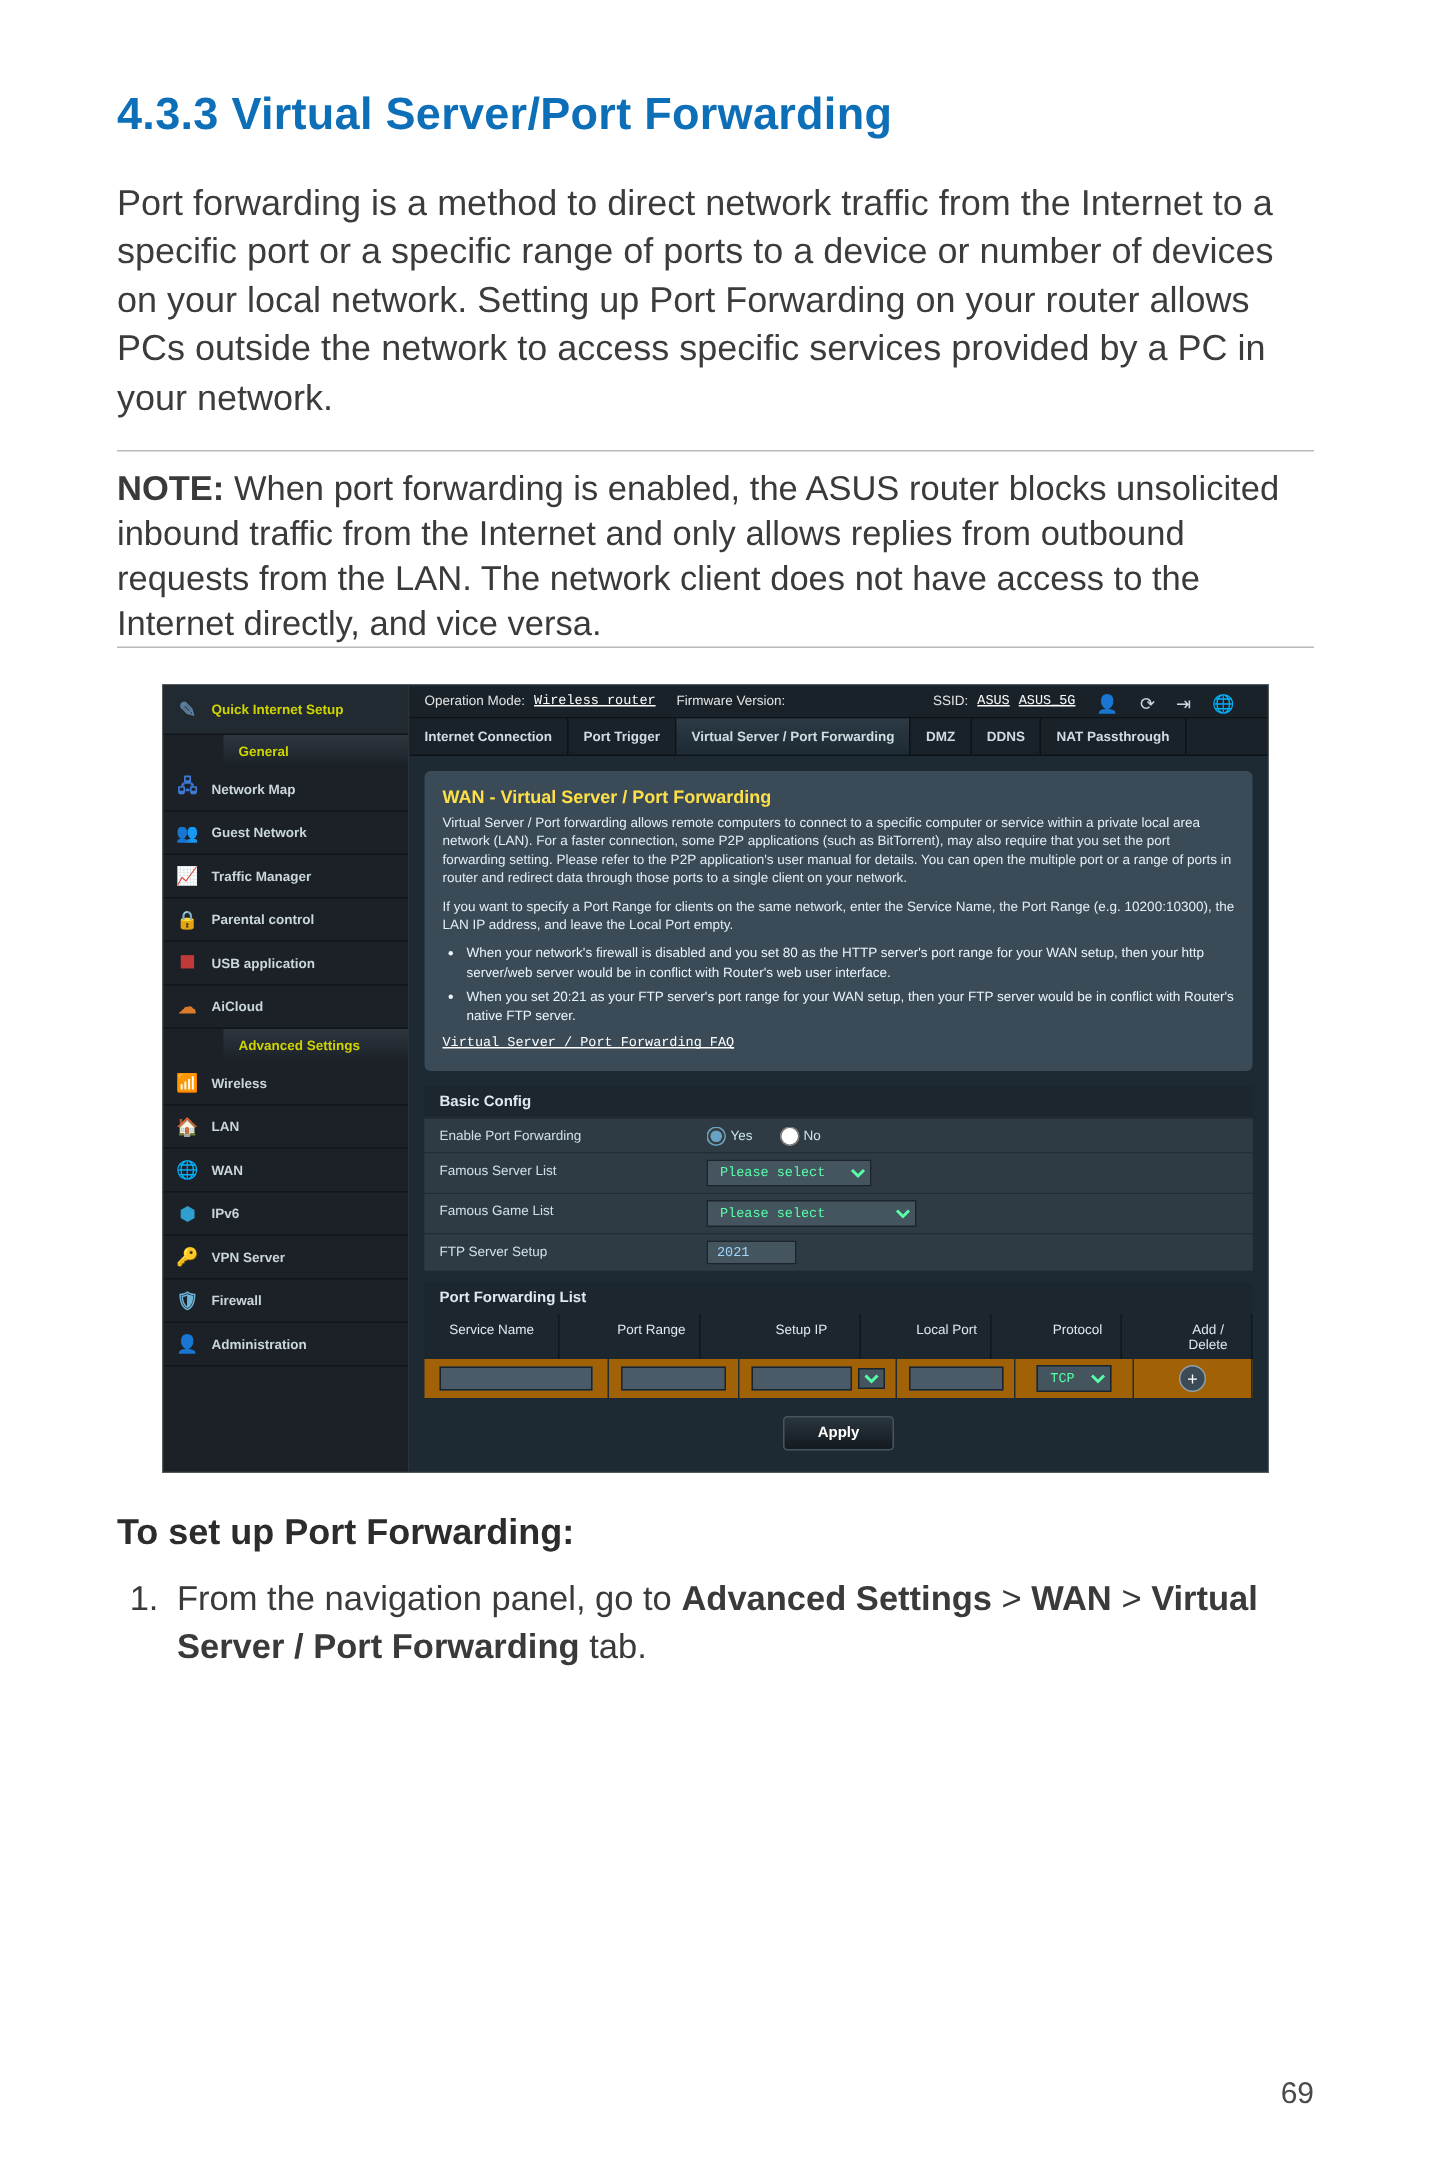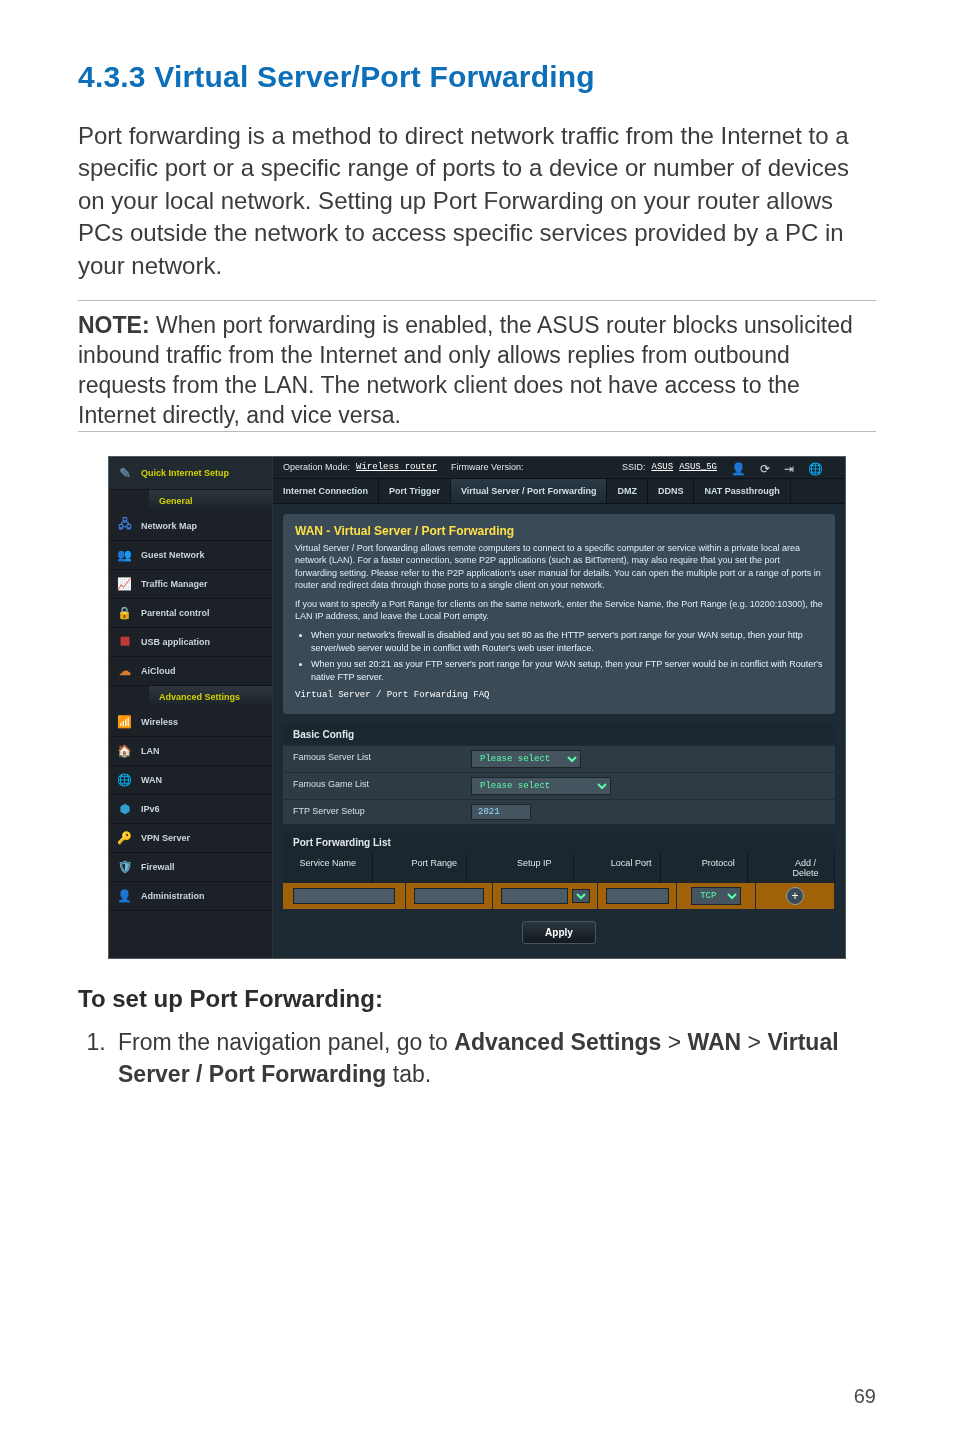--- a/index.html
+++ b/index.html
@@ -128,21 +128,21 @@
   }
   .panel h3 {
     font-size: 12px;
     font-weight: 700;
     color: #fde047;
     margin-bottom: 4px;
   }
   .panel .info { line-height: 1.4; margin-bottom: 6px; color: #e0eff5; }
   .panel ul { margin: 6px 0 6px 16px; }
   .panel li { line-height: 1.4; margin-bottom: 4px; }
-  .panel .mono-link { font-family: "Courier New", monospace; color: #fff; }
+  .panel .mono-link { font-family: "Courier New", monospace; text-decoration: underline; color: #fff; }
 
   .subhead {
     background: #1b262e;
     margin: 0 10px;
     padding: 5px 10px;
     font-weight: 700;
     color: #dfe8ec;
     font-size: 10px;
   }
   .form-rows { margin: 0 10px; background: #2e3b45; }
@@ -346,20 +346,33 @@
       <ul>
         <li>When your network's firewall is disabled and you set 80 as the HTTP server's port range for your WAN setup, then your http server/web server would be in conflict with Router's web user interface.</li>
         <li>When you set 20:21 as your FTP server's port range for your WAN setup, then your FTP server would be in conflict with Router's native FTP server.</li>
       </ul>
       <span class="mono-link">Virtual Server / Port Forwarding FAQ</span>
     </div>
 
     <div class="subhead">Basic Config</div>
     <div class="form-rows">
       <div class="form-row">
+        <div class="lbl">Enable Port Forwarding</div>
+        <div class="val radio-g">
+          <label>
+              <input type="radio" checked="" style="">
+              <span>Yes</span>
+            </label>
+          <label>
+              <input type="radio" style="">
+              <span>No</span>
+            </label>
+        </div>
+      </div>
+      <div class="form-row">
         <div class="lbl">Famous Server List</div>
         <div class="val">
             <select class="sel"><option>Please select</option></select>
           </div>
       </div>
       <div class="form-row">
         <div class="lbl">Famous Game List</div>
         <div class="val">
             <select class="sel" style="min-width:140px"><option>Please select</option></select>
           </div>

